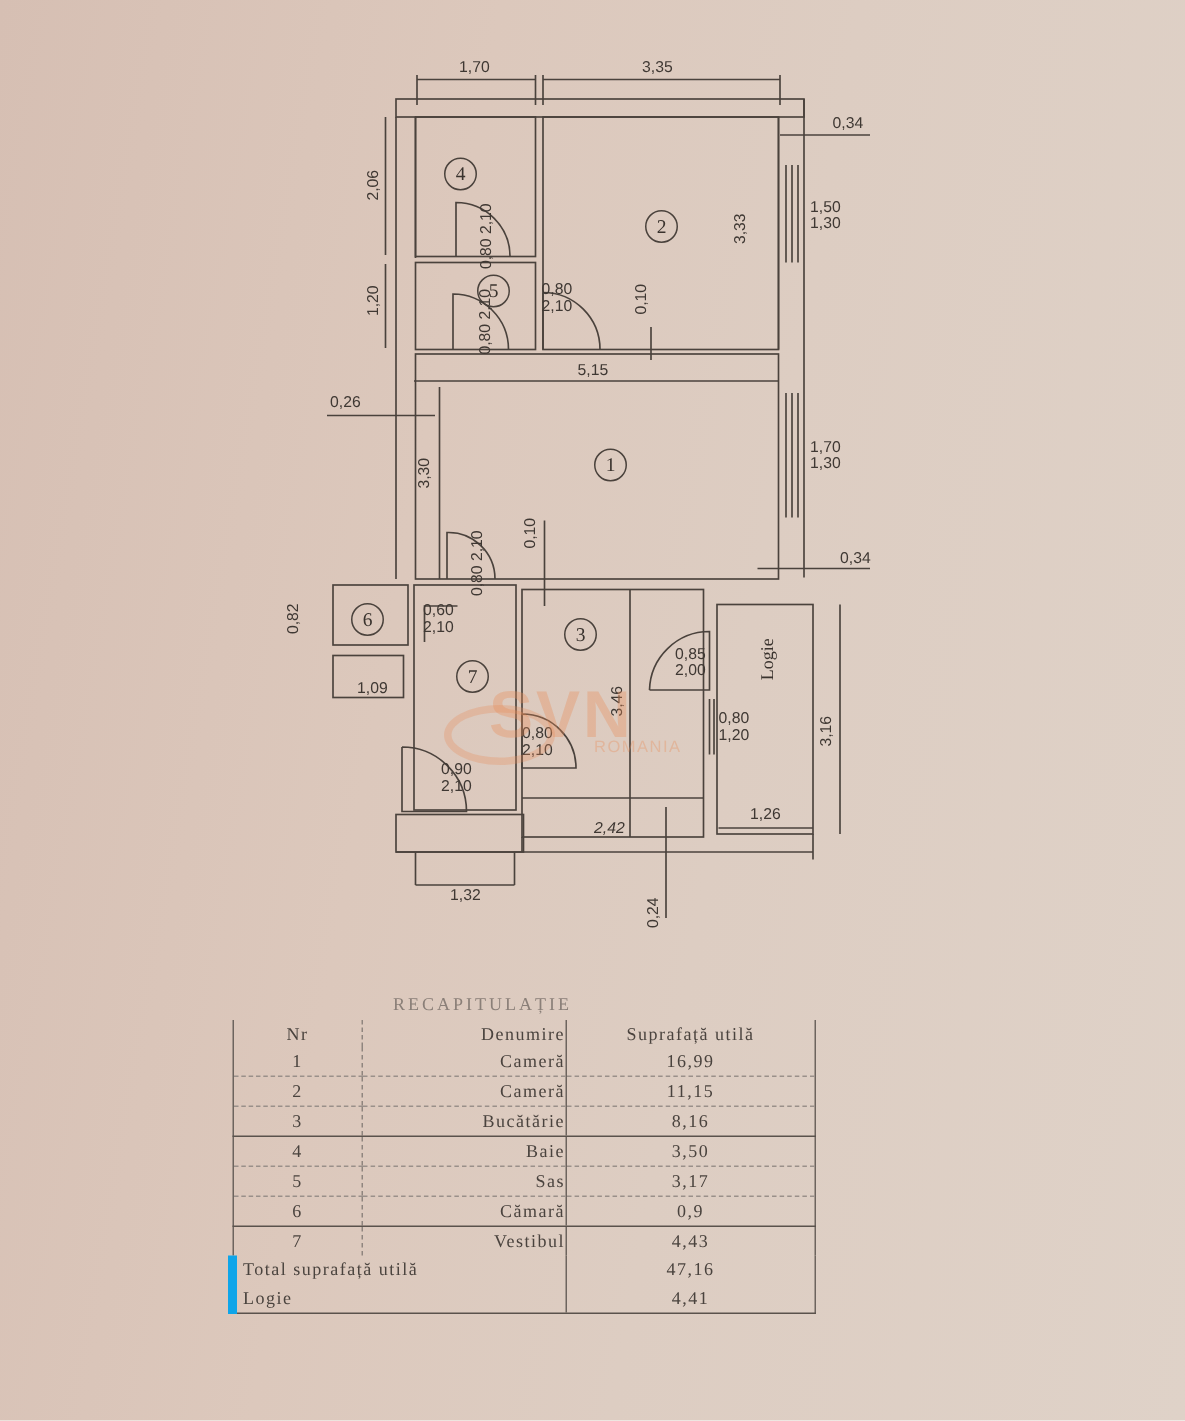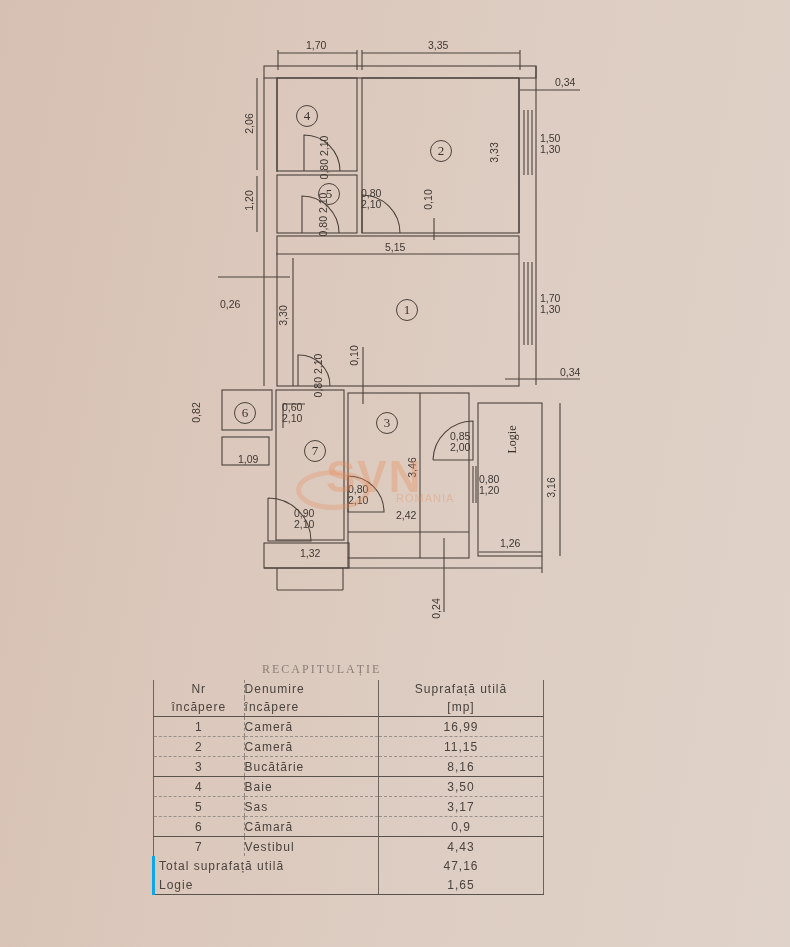--- a/index.html
+++ b/index.html
@@ -17,30 +17,30 @@
   .room-num { position:absolute; width:20px; height:20px; border:1px solid #4a423c; border-radius:50%;
     font-family:"Liberation Serif", serif; font-size:13px; text-align:center; line-height:20px; color:#3a332e; }
   .logie { position:absolute; font-family:"Liberation Serif", serif; font-size:12px; transform:rotate(-90deg); color:#3a332e; }
   .watermark { position:absolute; left:296px; top:452px; font-family:"Liberation Sans", sans-serif; color:rgba(232,140,90,0.35); }
   .watermark .big { font-size:44px; font-weight:bold; letter-spacing:2px; position:absolute; left:30px; top:0; }
   .watermark .small { font-size:11px; letter-spacing:1px; position:absolute; left:100px; top:40px; }
   .watermark .ring { position:absolute; left:0; top:18px; width:64px; height:30px; border:5px solid rgba(232,140,90,0.3); border-radius:50%; }
 
   .recap-title { position:absolute; left:262px; top:662px; font-family:"Liberation Serif", serif; font-size:12px; letter-spacing:2px; color:#8a7f78; }
   table.recap { position:absolute; left:152px; top:680px; width:392px; border-collapse:collapse;
-    font-family:Liberation Sans, sans-serif; font-size:12px; color:#4a433e; }
+    font-family:Liberation Serif, serif; font-size:12px; color:#4a433e; }
   table.recap td, table.recap th { padding:0; height:19px; font-weight:normal; letter-spacing:1px; }
   table.recap th { height:18px; }
   table.recap .c1 { width:95px; text-align:center; border-left:1px solid #6d645e; }
-  table.recap .c2 { width:145px; text-align:left; border-left:1px dashed #8f857f; }
+  table.recap .c2 { width:145px; text-align:right; border-left:1px dashed #8f857f; }
   table.recap .c3 { width:180px; text-align:center; border-left:1px solid #6d645e; border-right:1px solid #6d645e; }
   table.recap tr.hdr-end td, table.recap tr.hdr-end th { border-bottom:1px solid #5a524c; }
   table.recap tr.sep td { border-bottom:1px solid #5a524c; }
   table.recap tr.dash td { border-bottom:1px dashed #9a908a; }
-  table.recap td.total-label { text-align:left; padding-left:4px; border-left:3px solid #0ea5e9; }
+  table.recap td.total-label { text-align:left; padding-left:4px; border-left:6px solid #0ea5e9; }
 </style>
 </head>
 <body>
 
 <div class="plan">
   <svg width="790" height="650" viewBox="0 0 790 650">
     <g fill="none" stroke="#4a423c" stroke-width="1.1">
 
       <line x1="278" y1="53" x2="357" y2="53"></line>
       <line x1="362" y1="53" x2="520" y2="53"></line>
@@ -132,33 +132,33 @@
   <div class="lbl" style="left:306px;top:40px;">1,70</div>
   <div class="lbl" style="left:428px;top:40px;">3,35</div>
   <div class="lbl" style="left:555px;top:77px;">0,34</div>
   <div class="lbl v" style="left:239px;top:118px;">2,06</div>
   <div class="lbl v" style="left:239px;top:195px;">1,20</div>
   <div class="lbl v" style="left:484px;top:147px;">3,33</div>
   <div class="lbl" style="left:540px;top:133px;">1,50</div>
   <div class="lbl" style="left:540px;top:144px;">1,30</div>
   <div class="lbl v" style="left:418px;top:194px;">0,10</div>
   <div class="lbl" style="left:385px;top:242px;">5,15</div>
-  <div class="lbl" style="left:220px;top:263px;margin-top:36px;">0,26</div>
+  <div class="lbl" style="left:220px;top:263px;">0,26</div>
   <div class="lbl v" style="left:273px;top:310px;">3,30</div>
   <div class="lbl" style="left:540px;top:293px;">1,70</div>
   <div class="lbl" style="left:540px;top:304px;">1,30</div>
   <div class="lbl v" style="left:344px;top:350px;">0,10</div>
   <div class="lbl" style="left:560px;top:367px;">0,34</div>
   <div class="lbl v" style="left:186px;top:407px;">0,82</div>
   <div class="lbl" style="left:238px;top:454px;">1,09</div>
   <div class="lbl v" style="left:402px;top:462px;">3,46</div>
-  <div class="lbl" style="left:396px;top:510px;">2,42</div>
+  <div class="lbl" style="left:396px;top:547px;font-style:italic;">2,42</div>
   <div class="lbl v" style="left:541px;top:482px;">3,16</div>
   <div class="lbl" style="left:500px;top:538px;">1,26</div>
-  <div class="lbl" style="left:300px;top:548px;">1,32</div>
+  <div class="lbl" style="left:300px;top:592px;">1,32</div>
   <div class="lbl v" style="left:426px;top:603px;">0,24</div>
 
   <div class="lbl v" style="left:303px;top:152px;"><span>0,80</span> <span>2,10</span></div>
   <div class="lbl stack" style="left:361px;top:188px;">
       <div>0,80</div>
       <div>2,10</div>
     </div>
   <div class="lbl v" style="left:302px;top:209px;"><span>0,80</span> <span>2,10</span></div>
   <div class="lbl v" style="left:297px;top:370px;"><span>0,80</span> <span>2,10</span></div>
   <div class="lbl stack" style="left:282px;top:402px;text-align:right;">
@@ -191,25 +191,20 @@
 
 <div class="recap-title">RECAPITULAȚIE</div>
 
 <table class="recap">
   <tbody>
       <tr>
     <th class="c1">Nr</th>
     <th class="c2">Denumire</th>
     <th class="c3">Suprafață utilă</th>
   </tr>
-  <tr class="hdr-end">
-    <th class="c1">încăpere</th>
-    <th class="c2">încăpere</th>
-    <th class="c3">[mp]</th>
-  </tr>
   <tr class="dash">
     <td class="c1">1</td>
     <td class="c2">Cameră</td>
     <td class="c3">16,99</td>
   </tr>
   <tr class="dash">
     <td class="c1">2</td>
     <td class="c2">Cameră</td>
     <td class="c3">11,15</td>
   </tr>
@@ -237,16 +232,16 @@
     <td class="c1">7</td>
     <td class="c2">Vestibul</td>
     <td class="c3">4,43</td>
   </tr>
   <tr>
     <td class="total-label" colspan="2">Total suprafață utilă</td>
     <td class="c3">47,16</td>
   </tr>
   <tr class="sep">
     <td class="total-label" colspan="2">Logie</td>
-    <td class="c3">1,65</td>
+    <td class="c3">4,41</td>
   </tr>
 </tbody>
   </table>
 
 </body></html>

